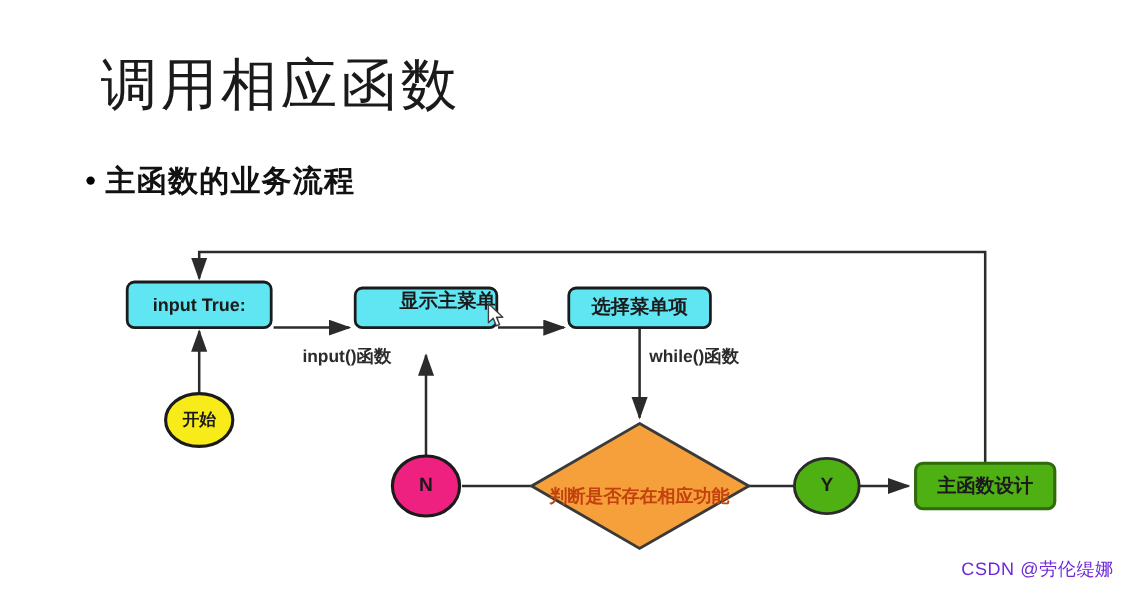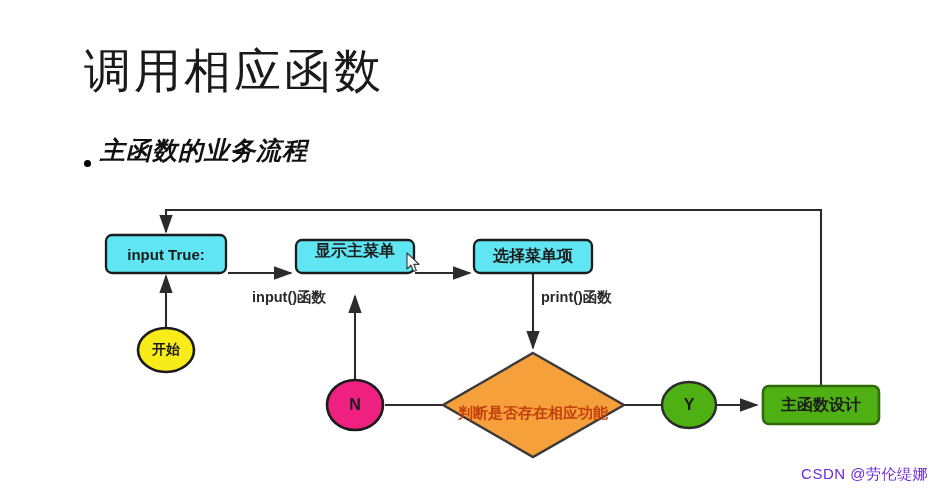--- a/index.html
+++ b/index.html
@@ -23,26 +23,25 @@
     top: 44px;
     font-size: 47px;
     font-weight: 300;
     color: #1a1a1a;
     letter-spacing: 3px;
     line-height: 1.15;
     white-space: nowrap;
   }
   #bullet-row {
     position: absolute;
-    left: 84px;
+    left: 72px;
     top: 134px;
     display: flex;
-    align-items: flex-end;
+    align-items: center;
     gap: 9px;
-    font-style: italic;
   }
   #bullet-dot {
     width: 7px;
     height: 7px;
     background: #000;
     border-radius: 50%;
     flex: none;
   }
   #bullet-text {
     font-size: 25px;
@@ -148,37 +147,37 @@
       <polygon points="533,353 624,405 533,457 443,405" fill="#F6A03C" stroke="#3a3a3a" stroke-width="2.4"></polygon>
 
       <ellipse cx="689" cy="405" rx="27" ry="23" fill="#4FB014" stroke="#2b2b2b" stroke-width="2.4"></ellipse>
 
       <rect x="763" y="386" width="116" height="38" rx="6" ry="6" fill="#4FB014" stroke="#2f6b0b" stroke-width="2.6"></rect>
     </g>
   </svg>
 
   <div class="node-label" style="left:106px; top:235px; width:120px; height:38px; font-size:15px;">input True:</div>
 
-  <div class="node-label" style="left:296px; top:240px; width:118px; height:23px; font-size:16px;">显示主菜单</div>
+  <div class="node-label" style="left:296px; top:240px; width:118px; height:23px; font-size:16px;padding-left:18px;">显示主菜单</div>
 
   <div class="node-label" style="left:474px; top:240px; width:118px; height:33px; font-size:16px;">选择菜单项</div>
 
   <div class="node-label" style="left:138px; top:328px; width:56px; height:44px; font-size:14px;">开始</div>
 
   <div class="node-label" style="left:327px; top:380px; width:56px; height:50px; font-size:16px;">N</div>
 
   <div class="node-label" style="left:433px; top:398px; width:200px; height:30px; font-size:15px; color:#c2410c;">判断是否存在相应功能</div>
 
   <div class="node-label" style="left:662px; top:382px; width:54px; height:46px; font-size:16px;">Y</div>
 
   <div class="node-label" style="left:763px; top:386px; width:116px; height:38px; font-size:16px;">主函数设计</div>
 
   <div class="edge-label" style="left:252px; top:288px;">input()函数</div>
 
-  <div class="edge-label" style="left:541px; top:288px;">print()函数</div>
+  <div class="edge-label" style="left:541px; top:288px;">while()函数</div>
 
   <svg id="cursor" viewBox="0 0 16 22" xmlns="http://www.w3.org/2000/svg">
     <path d="M1,1 L1,17 L5,13.2 L7.6,19.5 L10.3,18.4 L7.8,12.3 L13,12.3 Z" fill="#ffffff" stroke="#404040" stroke-width="1.2" stroke-linejoin="round"></path>
   </svg>
 
   <div id="watermark">CSDN @劳伦缇娜</div>
 
 </div>
 
 </body></html>

